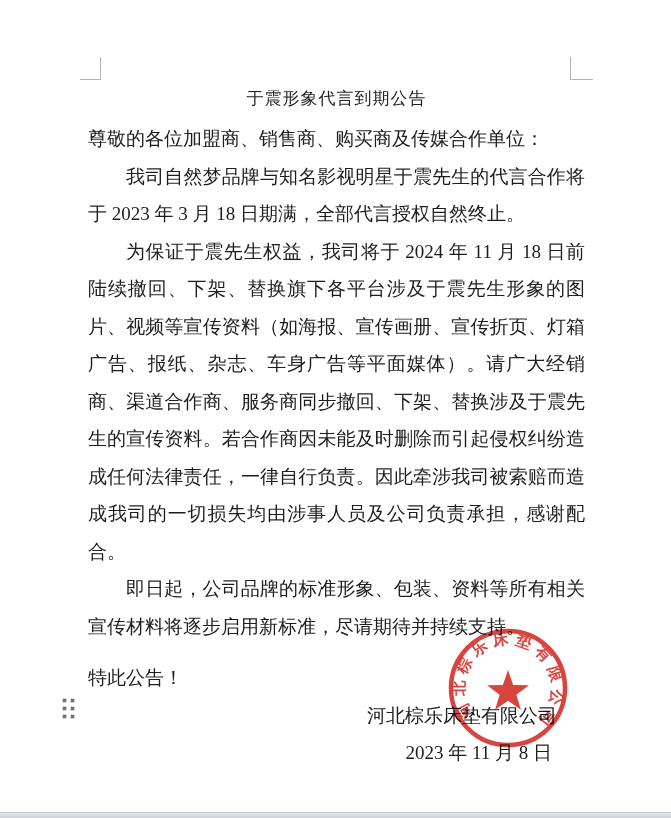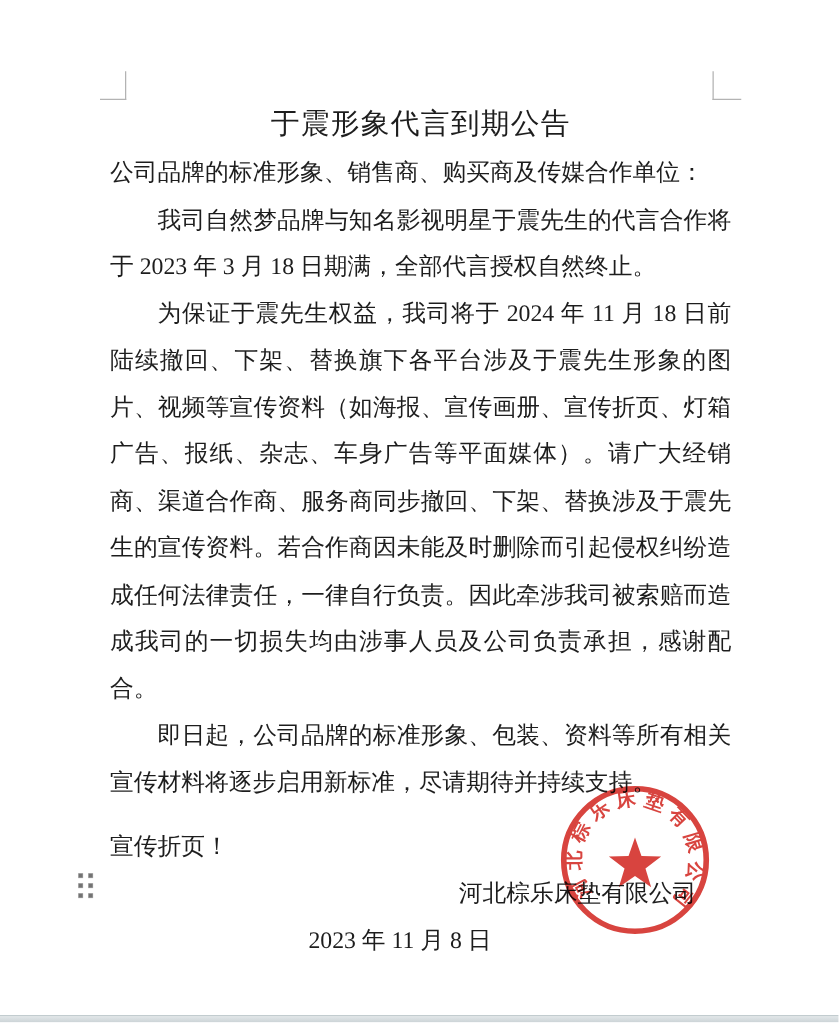--- a/index.html
+++ b/index.html
@@ -27,21 +27,21 @@
     border-bottom: 1px solid #b3b3b3;
   }
   .content {
     position: absolute;
     left: 88px; top: 84px;
     width: 497px;
     font-size: 19px;
     line-height: 37.5px;
   }
   .doc-title {
-    font-size: 23px;
+    font-size: 17px;
     font-weight: normal;
     text-align: center;
     letter-spacing: 1px;
     line-height: 30px;
     height: 36px;
   }
   .salutation {
     text-align: left;
   }
   .body-para {
@@ -50,21 +50,21 @@
     text-justify: inter-ideograph;
   }
   .closing {
     margin-top: 14px;
   }
   .signature {
     text-align: right;
     padding-right: 28px;
   }
   .sig-date {
-    text-align: center;
+    text-align: right;
     padding-right: 33px;
   }
   
   .seal {
     position: absolute;
     left: 446px; top: 626px;
     width: 124px; height: 124px;
     mix-blend-mode: multiply;
     opacity: 0.92;
     pointer-events: none;
@@ -96,25 +96,25 @@
 </head>
 <body>
 
 <div class="page">
 
   <div class="mark-tl"></div>
   <div class="mark-tr"></div>
 
   <div class="content">
     <h1 class="doc-title">于震形象代言到期公告</h1>
-    <p class="salutation">公司品牌的标准形象、销售商、购买商及传媒合作单位：</p>
+    <p class="salutation">尊敬的各位加盟商、销售商、购买商及传媒合作单位：</p>
     <p class="body-para">我司自然梦品牌与知名影视明星于震先生的代言合作将于 2023 年 3 月 18 日期满，全部代言授权自然终止。</p>
     <p class="body-para">为保证于震先生权益，我司将于 2024 年 11 月 18 日前陆续撤回、下架、替换旗下各平台涉及于震先生形象的图片、视频等宣传资料（如海报、宣传画册、宣传折页、灯箱广告、报纸、杂志、车身广告等平面媒体）。请广大经销商、渠道合作商、服务商同步撤回、下架、替换涉及于震先生的宣传资料。若合作商因未能及时删除而引起侵权纠纷造成任何法律责任，一律自行负责。因此牵涉我司被索赔而造成我司的一切损失均由涉事人员及公司负责承担，感谢配合。</p>
     <p class="body-para">即日起，公司品牌的标准形象、包装、资料等所有相关宣传材料将逐步启用新标准，尽请期待并持续支持。</p>
-    <p class="closing">宣传折页！</p>
+    <p class="closing">特此公告！</p>
     <p class="signature">河北棕乐床垫有限公司</p>
     <p class="sig-date">2023 年 11 月 8 日</p>
   </div>
 
   <div class="seal">
     <svg width="124" height="124" viewBox="-62 -62 124 124" xmlns="http://www.w3.org/2000/svg">
       <circle cx="0" cy="0" r="57" fill="none" stroke="#d5342e" stroke-width="4.5"></circle>
       <polygon points="0,-18 5.17,-3.12 20.92,-2.8 8.37,6.72 12.93,21.8 0,12.8 -12.93,21.8 -8.37,6.72 -20.92,-2.8 -5.17,-3.12" fill="#d5342e"></polygon>
       <path id="sealArc" d="M -33.5 28.5 A 44 44 0 1 1 33.5 28.5" fill="none" stroke="none"></path>
       <text font-size="15.5" fill="#d5342e" font-weight="bold" font-family="'Liberation Serif','DejaVu Serif',serif">

